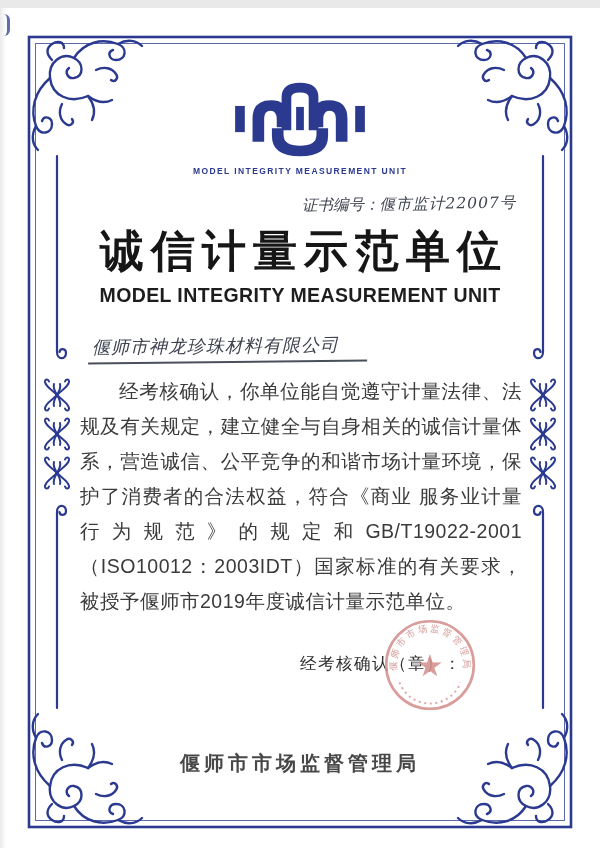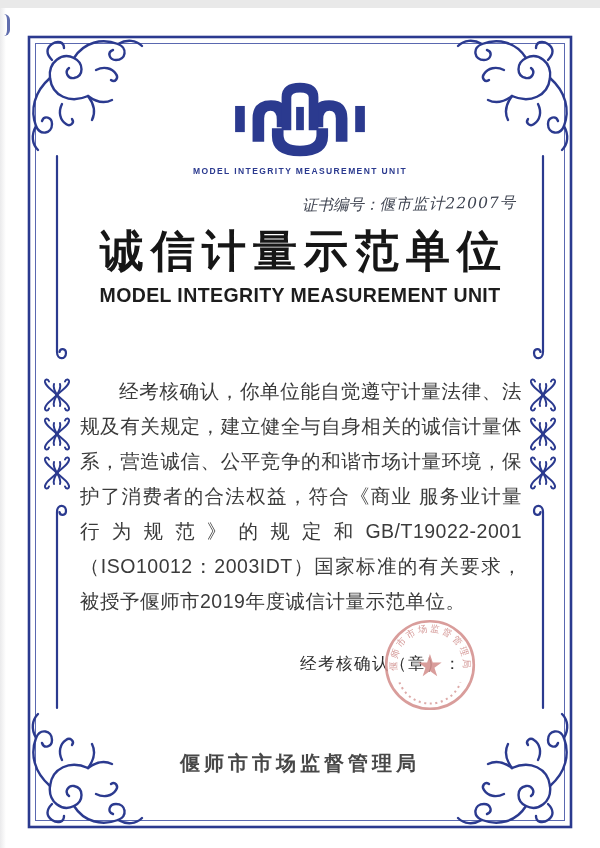--- a/index.html
+++ b/index.html
@@ -119,20 +119,23 @@
     </svg>
     <div class="logo-caption">MODEL INTEGRITY MEASUREMENT UNIT</div>
 
     <div class="certno handwrite">
       <span>证书编号：</span><span class="num">偃市监计22007号</span>
     </div>
 
     <h1 class="title">诚信计量示范单位</h1>
     <div class="title-en">MODEL INTEGRITY MEASUREMENT UNIT</div>
 
+    <div class="awardee-row">
+      <span class="awardee handwrite">偃师市神龙珍珠材料有限公司</span>
+    </div>
 
     <p class="body-text">经考核确认，你单位能自觉遵守计量法律、法规及有关规定，建立健全与自身相关的诚信计量体系，营造诚信、公平竞争的和谐市场计量环境，保护了消费者的合法权益，符合《商业 服务业计量行为规范》的规定和GB/T19022-2001（ISO10012：2003IDT）国家标准的有关要求，被授予偃师市2019年度诚信计量示范单位。</p>
 
     <div class="issuer-row">经考核确认（章）：</div>
 
     <svg class="seal" viewBox="0 0 110 110" xmlns="http://www.w3.org/2000/svg">
       <circle cx="55" cy="55" r="43" fill="none" stroke="#d4908e" stroke-width="2.6"></circle>
       <path id="sealTopArc" d="M22 55 A33 33 0 0 1 88 55" fill="none" stroke="none"></path>
       <text font-size="9" fill="#cf8b89" letter-spacing="2.5" font-family="DejaVu Sans, sans-serif">
         <textPath href="#sealTopArc" startOffset="50%" text-anchor="middle">偃师市市场监督管理局</textPath>

